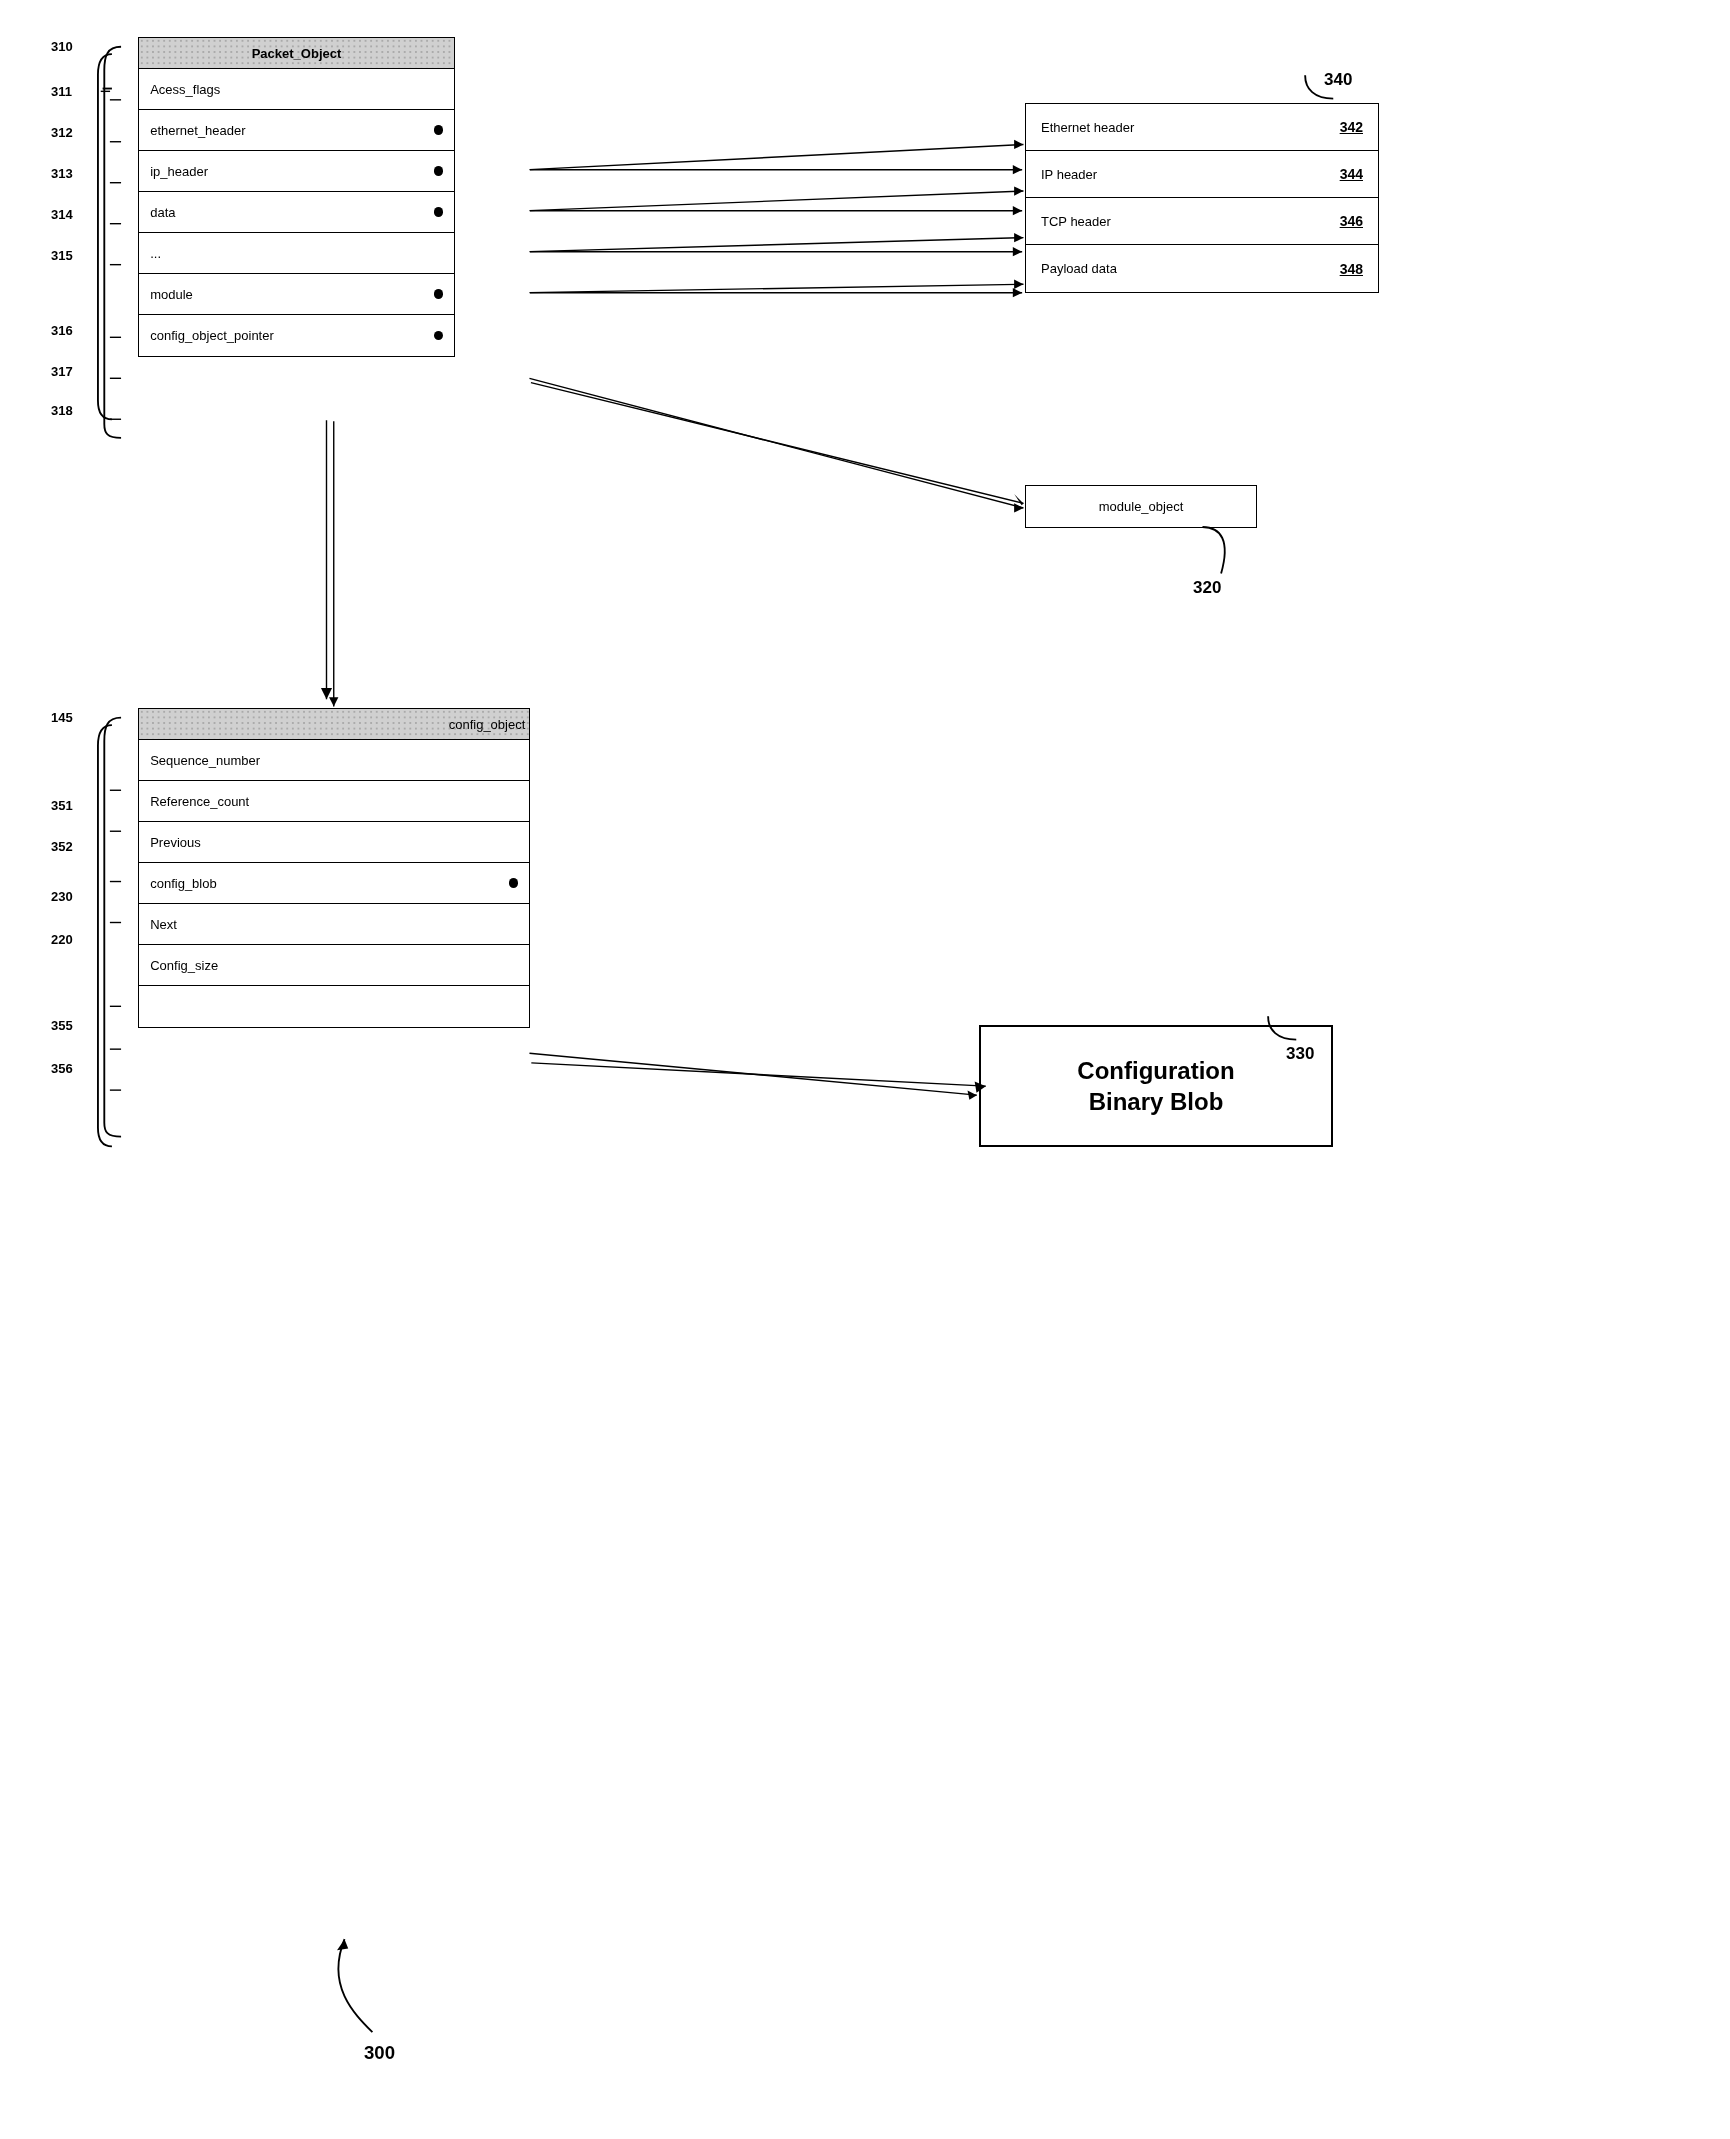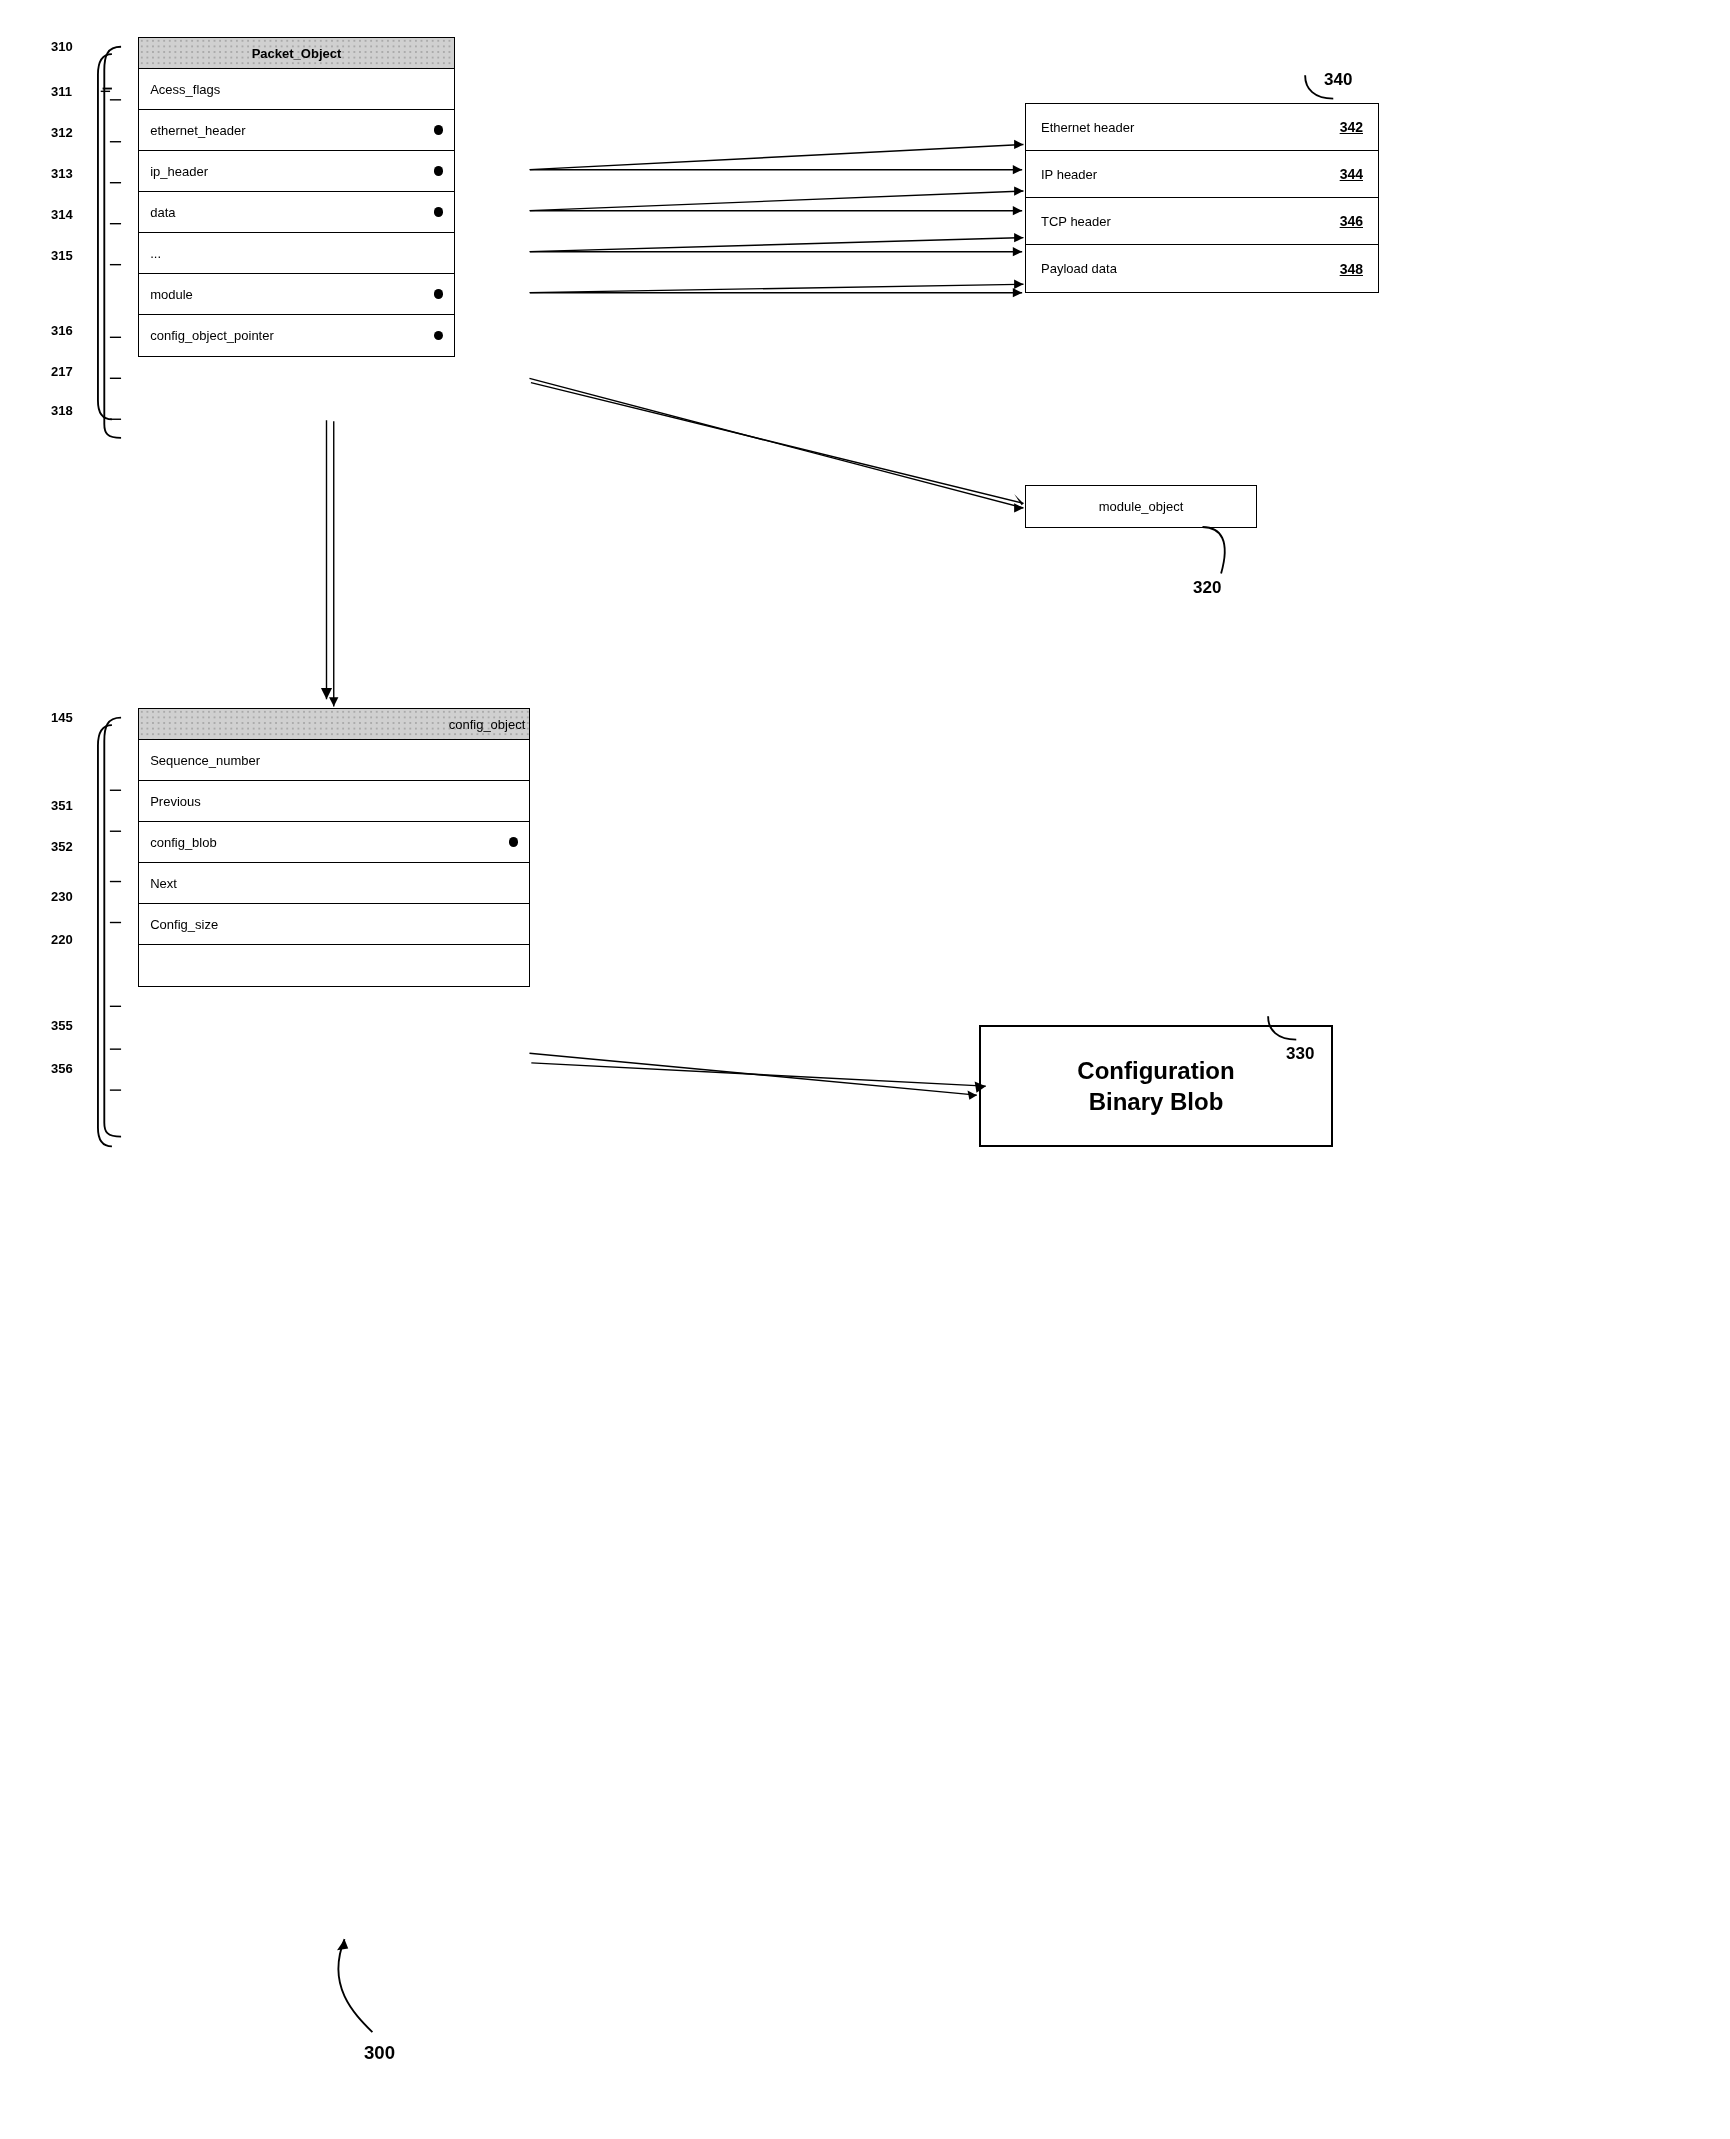--- a/index.html
+++ b/index.html
@@ -219,21 +219,21 @@
     </div>
   </div>
 
   <span class="ref-label" style="left:51px; top:39px;">310</span>
   <span class="ref-label" style="left:51px; top:84px;">311</span>
   <span class="ref-label" style="left:51px; top:125px;">312</span>
   <span class="ref-label" style="left:51px; top:166px;">313</span>
   <span class="ref-label" style="left:51px; top:207px;">314</span>
   <span class="ref-label" style="left:51px; top:248px;">315</span>
   <span class="ref-label" style="left:51px; top:323px;">316</span>
-  <span class="ref-label" style="left:51px; top:364px;">217</span>
+  <span class="ref-label" style="left:51px; top:364px;">317</span>
   <span class="ref-label" style="left:51px; top:403px;">318</span>
 
   <svg style="position:absolute;top:0;left:0;width:149px;height:466px;pointer-events:none;" viewBox="0 0 160 500" width="149" height="466">
 
     <path d="M 130,50 C 115,50 112,60 112,75 L 112,455 C 112,465 115,470 130,470" fill="none" stroke="#000" stroke-width="2"></path>
 
     <path d="M 130,107 C 120,107 118,107 118,107" fill="none" stroke="#000" stroke-width="1.5"></path>
     <path d="M 130,152 C 120,152 118,152 118,152" fill="none" stroke="#000" stroke-width="1.5"></path>
     <path d="M 130,196 C 120,196 118,196 118,196" fill="none" stroke="#000" stroke-width="1.5"></path>
     <path d="M 130,240 C 120,240 118,240 118,240" fill="none" stroke="#000" stroke-width="1.5"></path>
@@ -277,20 +277,23 @@
   <svg style="position:absolute;top:522px;left:1156px;width:93px;height:75px;pointer-events:none;" viewBox="0 0 100 80" width="93" height="75">
     <path d="M 50,5 C 70,5 80,20 70,55" fill="none" stroke="#000" stroke-width="2"></path>
   </svg>
 
   <div class="config-box">
     <div class="header-row">config_object</div>
     <div class="row">
       <span>Sequence_number</span>
     </div>
     <div class="row">
+      <span>Reference_count</span>
+    </div>
+    <div class="row">
       <span>Previous</span>
     </div>
     <div class="row">
       <span>config_blob</span>
       <span class="dot"></span>
     </div>
     <div class="row">
       <span>Next</span>
     </div>
     <div class="row">

